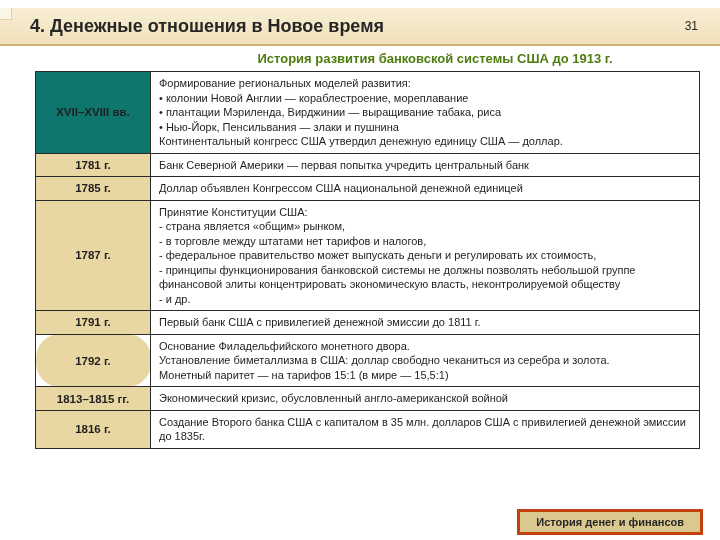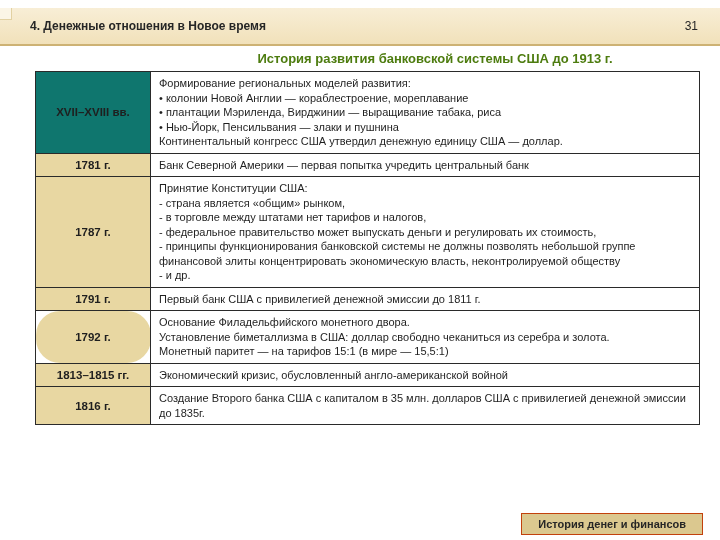--- a/index.html
+++ b/index.html
@@ -18,21 +18,21 @@
     background:linear-gradient(#f8eed6,#f1e1ba);
     border-bottom:2px solid #cdb274;
     display:flex; align-items:center;
   }
   .header-corner {
     position:absolute; left:0; top:0; width:12px; height:12px;
     background:#fbf5e6; border-right:1px solid #e2d1a2; border-bottom:1px solid #e2d1a2;
   }
   .header-title {
     margin-left:30px;
-    font-size:12px; font-weight:bold; color:#262626;
+    font-size:18px; font-weight:bold; color:#262626;
   }
   .page-number {
     position:absolute; right:22px; top:50%; transform:translateY(-50%);
     font-size:12px; color:#262626;
   }
 
   
   .subtitle {
     position:absolute; top:51px; left:0; width:700px;
     padding-left:170px;
@@ -64,21 +64,21 @@
     line-height:1.32;
     padding:4px 8px;
   }
   .desc-line { min-height:14px; }
 
   
   .footer-badge {
     position:absolute; right:17px; bottom:5px;
     padding:4px 16px;
     font-size:11px; font-weight:bold; color:#262626;
-    border:1px solid #c2410c;
+    border:3px solid #c2410c;
   }
 </style>
 </head>
 <body>
 
 <div class="slide">
 
   <div class="header-bar">
     <div class="header-corner"></div>
     <div class="header-title">4. Денежные отношения в Новое время</div>
@@ -100,20 +100,26 @@
           </td>
   </tr>
 
   <tr>
     <td class="period-cell" style="background: rgb(232, 215, 162);">1781 г.</td>
     <td class="description-cell">
             <div class="desc-line">Банк Северной Америки — первая попытка учредить центральный банк</div>
           </td>
   </tr>
 
+  <tr>
+    <td class="period-cell" style="background: rgb(232, 215, 162);">1785 г.</td>
+    <td class="description-cell">
+            <div class="desc-line">Доллар объявлен Конгрессом США национальной денежной единицей</div>
+          </td>
+  </tr>
 
   <tr>
     <td class="period-cell" style="background: rgb(232, 215, 162);">1787 г.</td>
     <td class="description-cell">
             <div class="desc-line">Принятие Конституции США:</div>
             <div class="desc-line">- страна является «общим» рынком,</div>
             <div class="desc-line">- в торговле между штатами нет тарифов и налогов,</div>
             <div class="desc-line">- федеральное правительство может выпускать деньги и регулировать их стоимость,</div>
             <div class="desc-line">- принципы функционирования банковской системы не должны позволять небольшой группе финансовой элиты концентрировать экономическую власть, неконтролируемой обществу</div>
             <div class="desc-line">- и др.</div>

